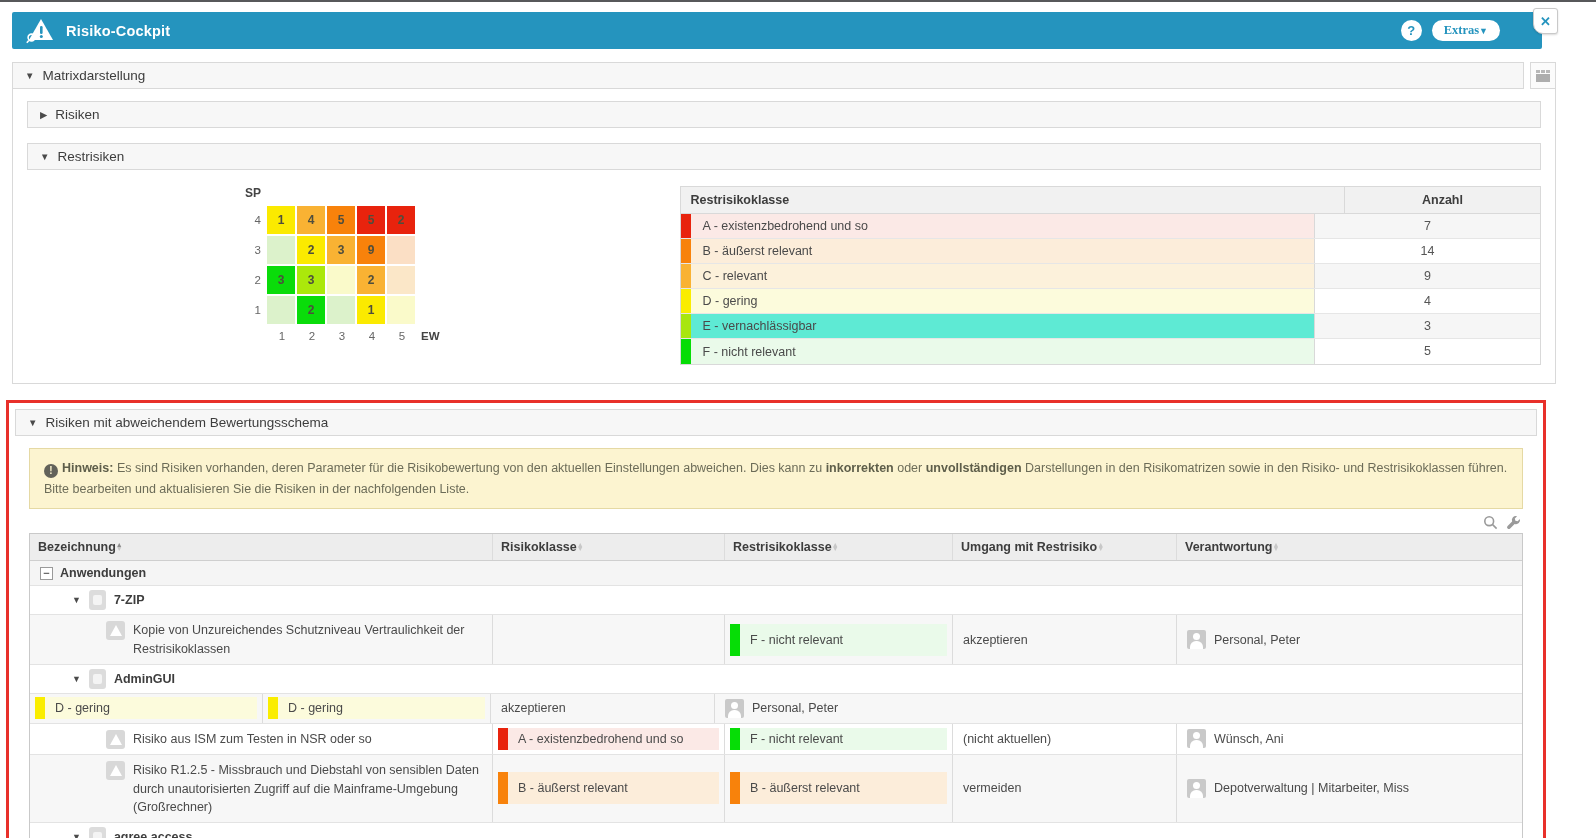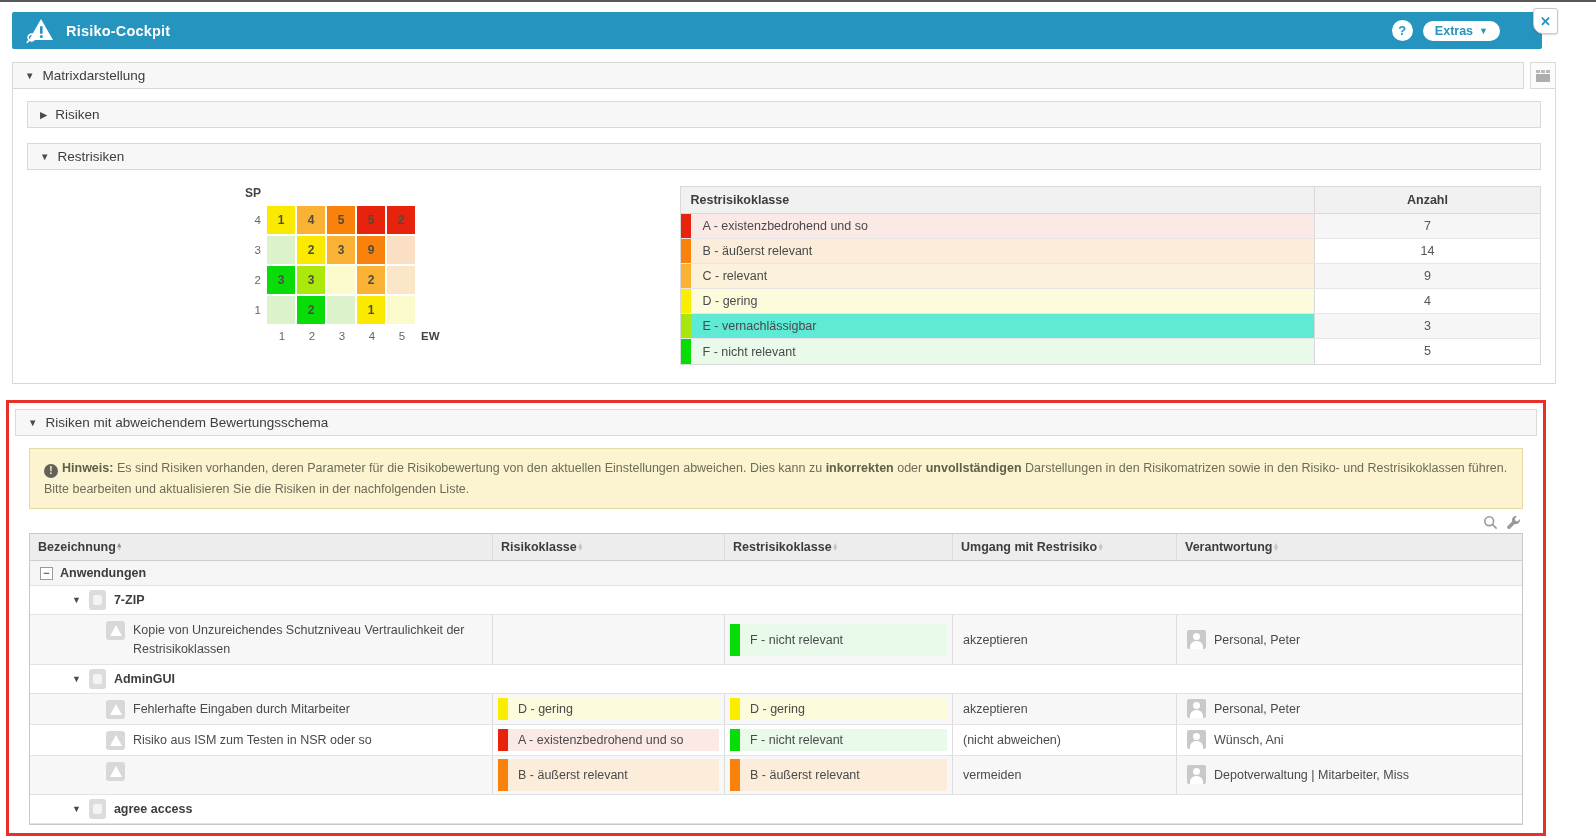--- a/index.html
+++ b/index.html
@@ -9,21 +9,21 @@
 
   
   .topbar { position:relative; width:1530px; height:37px; background:#2594be; border-radius:2px;
             display:flex; align-items:center; padding:0 14px; }
   .logo { width:30px; height:26px; margin-right:10px; position:relative; flex:none; }
   .title { color:#fff; font-size:14.5px; font-weight:bold; letter-spacing:.2px; }
   .topbar-right { margin-left:auto; display:flex; align-items:center; gap:10px; padding-right:28px; }
   .help-btn { width:21px; height:21px; border-radius:50%; background:#fff; color:#2594be; font-weight:bold;
               font-size:13px; display:flex; align-items:center; justify-content:center; cursor:pointer; }
   .extras-btn { background:#fff; color:#2594be; font-weight:bold; font-size:12.5px; border-radius:11px;
-                padding:3px 12px; display:flex; align-items:center; gap:6px; cursor:pointer; }
+                padding:3px 12px; display:flex; align-items:center; gap:0; cursor:pointer;font-family:Liberation Serif, serif; }
   .extras-caret { font-size:9px; }
   .close-btn { position:absolute; right:-16px; top:-4px; width:25px; height:26px; background:#fff;
                border:1px solid #c9c9c9; border-radius:3px 3px 3px 10px; color:#2594be; font-weight:bold;
                font-size:13px; display:flex; align-items:center; justify-content:center; box-shadow:0 1px 2px rgba(0,0,0,.15); }
 
   
   .sec1-headrow { display:flex; gap:6px; margin-top:13px; align-items:stretch; }
   .secbar { background:#f7f7f7; border:1px solid #d9d9d9; padding:5px 12px; font-size:13.5px; color:#3d3d3d;
             display:flex; align-items:center; gap:8px; cursor:pointer; }
   .secbar.flex1 { flex:1; }
@@ -42,21 +42,21 @@
   .mx-cell { width:28px; height:28px; margin-right:2px; display:flex; align-items:center; justify-content:center;
              font-size:12px; font-weight:bold; color:#4e4e3e; cursor:pointer; }
   .mx-collabels { display:flex; margin-top:6px; align-items:center; }
   .mx-collabels .spacer { width:28px; }
   .mx-collabel { width:30px; text-align:center; font-size:11.5px; color:#666; }
   .ew-label { font-size:11.5px; font-weight:bold; color:#444; margin-left:4px; }
 
   .classes-table { margin-left:240px; flex:1; border:1px solid #d9d9d9; align-self:flex-start; font-size:12.5px; }
   .ct-head { display:flex; background:#f1f1f1; border-bottom:1px solid #d9d9d9; font-weight:bold; color:#3d3d3d; }
   .ct-head .c1 { flex:1; padding:6px 10px; }
-  .ct-head .c2 { width:226px; text-align:center; padding:6px 0; border-left:1px solid #d9d9d9; }
+  .ct-head .c2 { width:196px; text-align:center; padding:6px 0; border-left:1px solid #d9d9d9; }
   .ct-row { display:flex; height:25px; border-bottom:1px solid #e6e6e6; cursor:pointer; }
   .ct-row:last-child { border-bottom:none; }
   .ct-swatch { width:10px; flex:none; }
   .ct-label { flex:1; display:flex; align-items:center; padding-left:12px; color:#4a4a4a; }
   .ct-count { width:226px; text-align:center; line-height:24px; color:#555; border-left:1px solid #d9d9d9; }
   .ct-row:nth-child(odd) .ct-count { background:#fff; }
   .ct-row:nth-child(even) .ct-count { background:#f6f6f6; }
 
   
   .hl-section { margin-top:16px; margin-left:-6px; width:1540px; border:3px solid #e8302a; padding:4px 4px 8px; background:#fff; }
@@ -345,28 +345,20 @@
           <span>Personal, Peter</span>
         </div>
       </div>
 
       <div class="rt-group2">
         <span class="tri">▼</span>
         <span class="app-ic"></span>
         <span>AdminGUI</span>
       </div>
       <div class="rt-row odd">
-        <div class="cell-name">
-          <span class="risk-ic">
-              <svg width="14" height="13" viewBox="0 0 14 13">
-                <path d="M7 1 L13 12 L1 12 Z" fill="#fff"></path>
-              </svg>
-            </span>
-          <span class="txt">Fehlerhafte Eingaben durch Mitarbeiter</span>
-        </div>
         <div class="cell-chip">
           <div class="chip">
             <span class="chip-bar" style="background-color: rgb(250, 237, 0);"></span>
             <span class="chip-label" style="background-color: rgb(252, 251, 220);">D - gering</span>
           </div>
         </div>
         <div class="cell-chip rest">
           <div class="chip">
             <span class="chip-bar" style="background-color: rgb(250, 237, 0);"></span>
             <span class="chip-label" style="background-color: rgb(252, 251, 220);">D - gering</span>
@@ -392,33 +384,34 @@
             <span class="chip-bar" style="background-color: rgb(232, 35, 13);"></span>
             <span class="chip-label" style="background-color: rgb(251, 233, 230);">A - existenzbedrohend und so</span>
           </div>
         </div>
         <div class="cell-chip rest">
           <div class="chip">
             <span class="chip-bar" style="background-color: rgb(6, 221, 6);"></span>
             <span class="chip-label" style="background-color: rgb(234, 250, 234);">F - nicht relevant</span>
           </div>
         </div>
-        <div class="cell-umg">(nicht abweichen)</div>
+        <div class="cell-umg">(nicht aktuellen)</div>
         <div class="cell-ver">
           <span class="person-ic"></span>
           <span>Wünsch, Ani</span>
         </div>
       </div>
       <div class="rt-row odd tall">
         <div class="cell-name">
           <span class="risk-ic">
               <svg width="14" height="13" viewBox="0 0 14 13">
                 <path d="M7 1 L13 12 L1 12 Z" fill="#fff"></path>
               </svg>
             </span>
+          <span class="txt">Risiko R1.2.5 - Missbrauch und Diebstahl von sensiblen Daten durch unautorisierten Zugriff auf die Mainframe-Umgebung (Großrechner)</span>
         </div>
         <div class="cell-chip">
           <div class="chip">
             <span class="chip-bar" style="background-color: rgb(248, 130, 11);"></span>
             <span class="chip-label" style="background-color: rgb(252, 237, 218);">B - äußerst relevant</span>
           </div>
         </div>
         <div class="cell-chip rest">
           <div class="chip">
             <span class="chip-bar" style="background-color: rgb(248, 130, 11);"></span>

